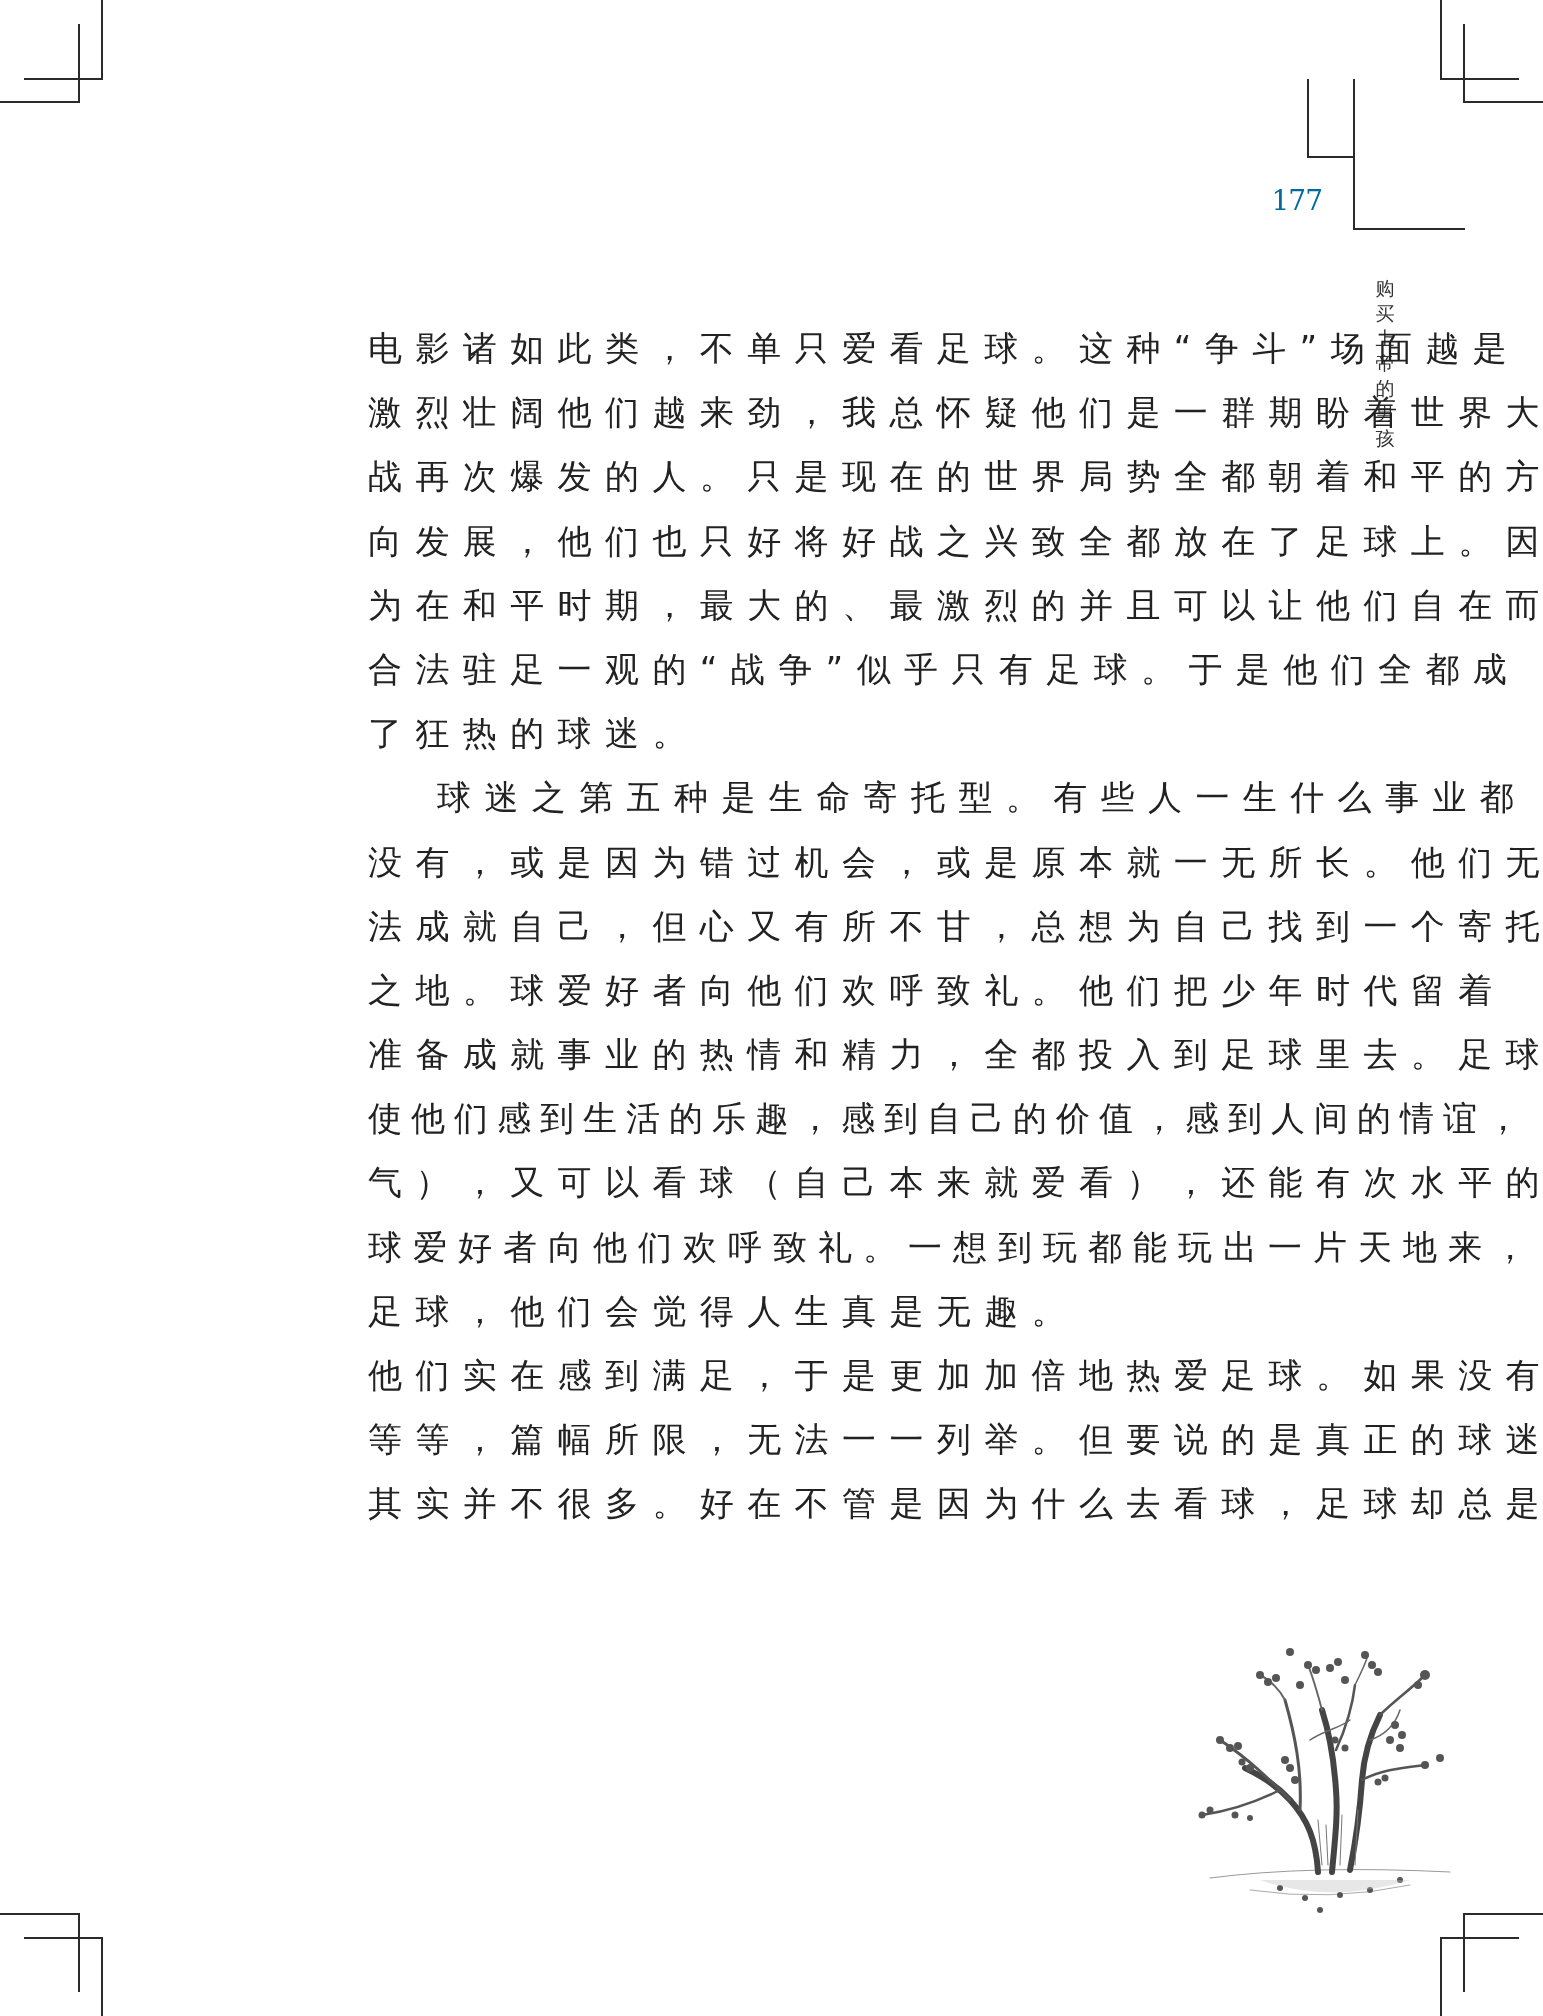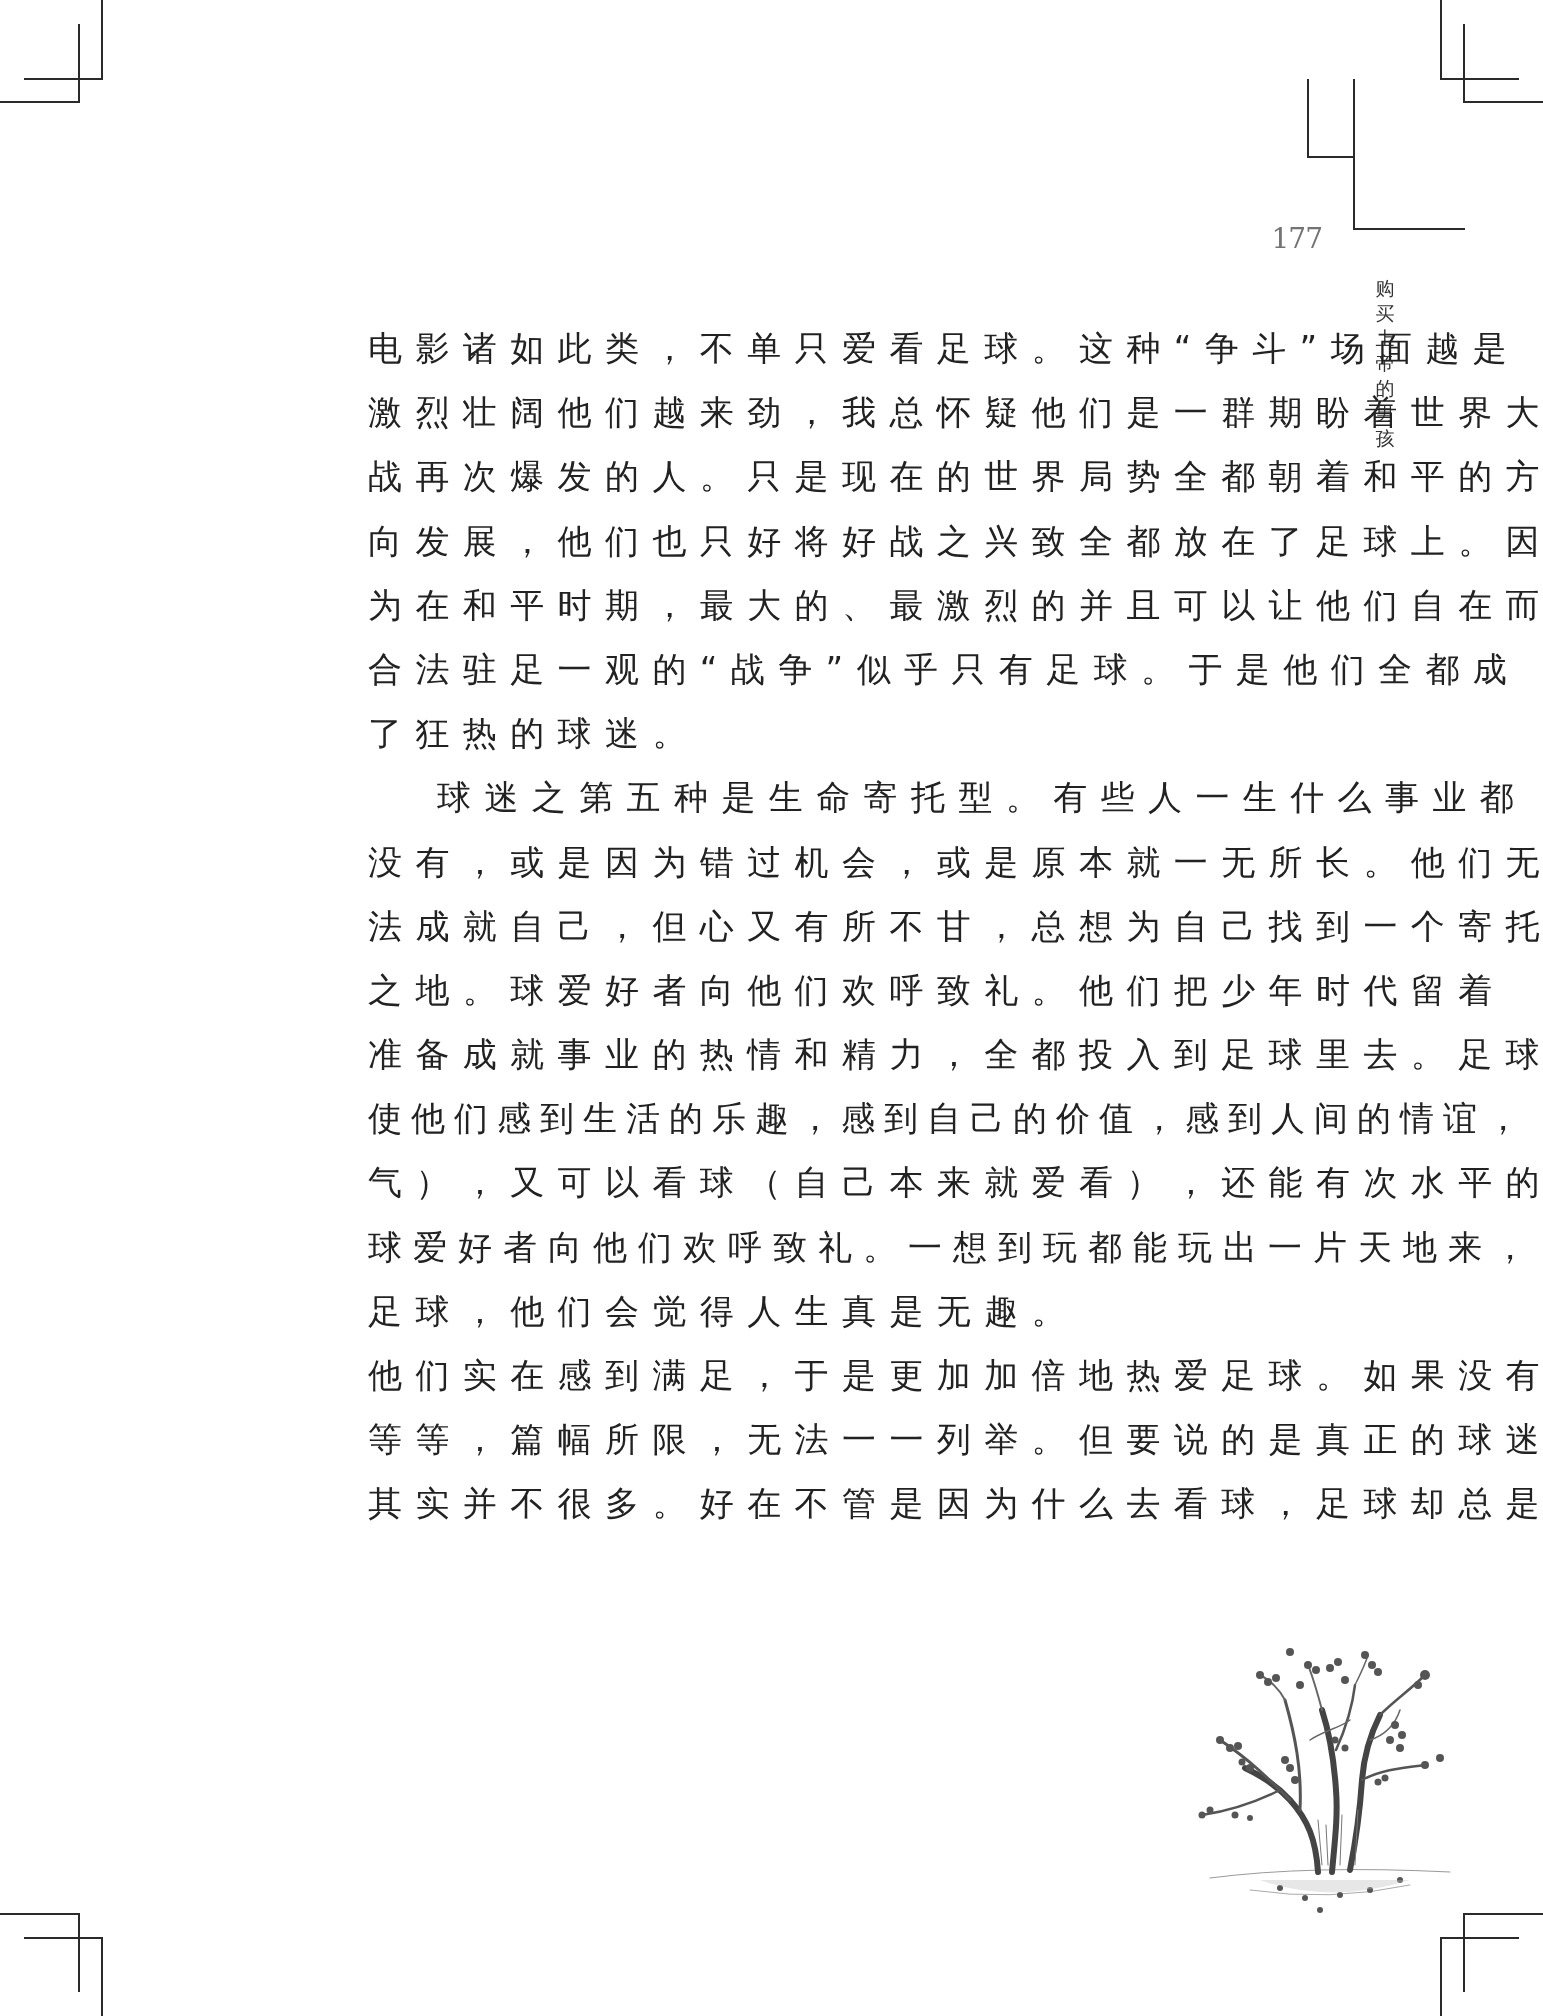--- a/index.html
+++ b/index.html
@@ -6,22 +6,22 @@
   body { width: 1543px; height: 2016px; position: relative; overflow: hidden;
          font-family: "DejaVu Sans", "Liberation Sans", sans-serif; color: #222; }
   .page { position: absolute; left: 0; top: 0; width: 1543px; height: 2016px; background: #fff; }
 
   
   .line { position: absolute; background: #2a2a2a; }
   .h { height: 2px; }
   .v { width: 2px; }
 
   .page-number { position: absolute; left: 1262px; top: 184px; width: 60px; text-align: right;
-                 font-family: "DejaVu Serif", "Liberation Serif", serif; font-size: 28px; color: #737373;
-                 letter-spacing: -1px; margin-top: 38px; }
+                 font-family: "DejaVu Serif", "Liberation Serif", serif; font-size: 28px; color: #0369a1;
+                 letter-spacing: -1px; }
 
   .running-title { position: absolute; left: 1372px; top: 276px; width: 26px;
                    font-size: 19px; line-height: 25px; color: #333; text-align: center; }
   .running-title span { display: block; }
 
   .body-text { position: absolute; left: 356px; top: 316px; width: 860px; margin-left: 12px; }
   .para { margin: 0; font-size: 34px; line-height: 64.2px; letter-spacing: 13.4px;
           text-align: justify; text-align-last: left; color: #222; }
   .row { display: block; white-space: nowrap; height: 64.2px; }
 

